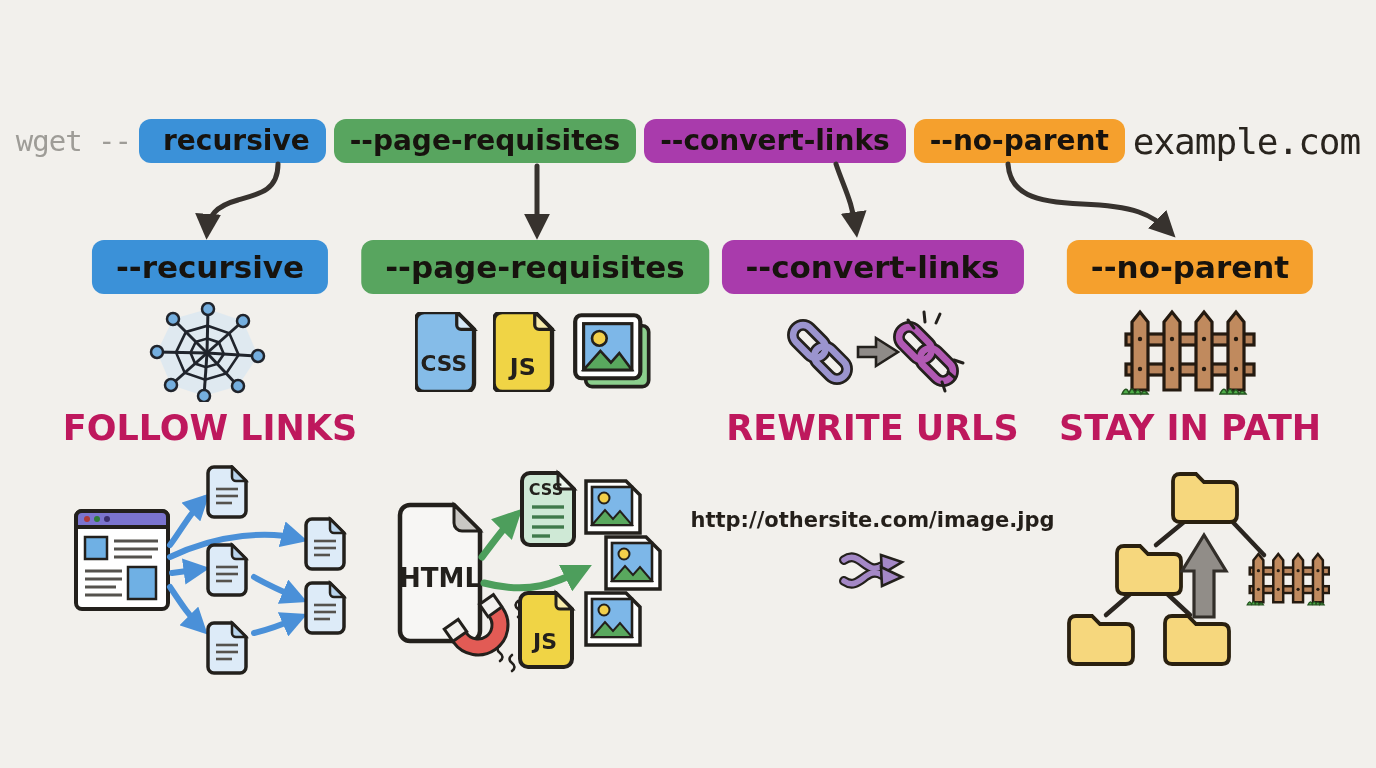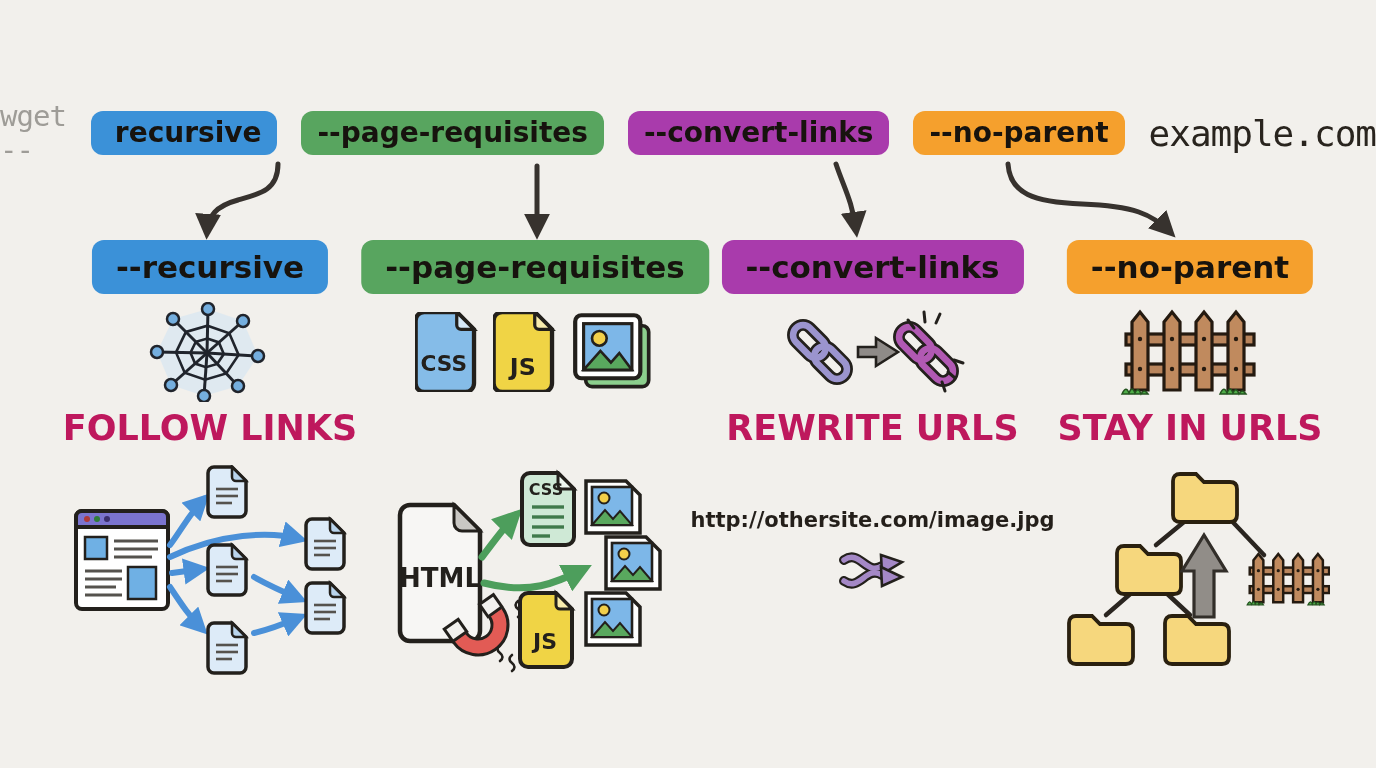--- a/index.html
+++ b/index.html
@@ -1,22 +1,22 @@
 <!DOCTYPE html>
 <html style="--c-bg: #f2f0ec; --c-ink: #29241e; --c-muted: #9e9c97; --c-blue: #3b91d8; --c-green: #58a55f; --c-purple: #a93bac; --c-orange: #f5a02d; --c-arrow: #37322e; --c-linkblue: #4a90d8; --c-linkgreen: #4d9e5c;"><head>
 <meta charset="utf-8">
 <style>
   html,body{margin:0;padding:0;}
   body{background:#d9d7d2;font-family:"DejaVu Sans", sans-serif;}
   #canvas{position:relative;width:1376px;height:768px;overflow:hidden;
           background:var(--c-bg,#f2f0ec);}
 
   
-  .cmdrow{position:absolute;top:104px;left:0;width:100%;height:58px;
-          display:flex;justify-content:center;align-items:center;gap:24px;}
+  .cmdrow{position:absolute;top:112px;left:0;width:100%;height:58px;
+          display:flex;justify-content:center;align-items:center;gap:8px;}
   .cmd-plain{font-family:"DejaVu Sans Mono", monospace;font-size:36px;
              color:var(--c-ink,#262019);letter-spacing:-1px;}
   .cmd-muted{font-family:"DejaVu Sans Mono", monospace;font-size:29px;
              color:var(--c-muted,#9e9c97);letter-spacing:-1px;}
   .chip{font-size:28px;font-weight:bold;color:#17130e;padding:7px 16px;
         border-radius:12px;line-height:1.1;white-space:nowrap;}
   .chip-blue{background:var(--c-blue,#3b91d8);padding-left:24px;}
   .chip-green{background:var(--c-green,#58a55f);}
   .chip-purple{background:var(--c-purple,#a93bac);}
   .chip-orange{background:var(--c-orange,#f5a02d);}
@@ -377,21 +377,21 @@
             <circle cx="84" cy="65" r="2.2"></circle>
             <circle cx="116" cy="65" r="2.2"></circle>
         </g>
         <g fill="#4fae49" stroke="#24531f" stroke-width="1.5">
           <path d="M2,90 q4,-9 7,-1 q3,-8 6,0 q3,-7 6,1 q3,-6 7,0 z"></path>
           <path d="M100,90 q4,-9 7,-1 q3,-8 6,0 q3,-7 6,1 q3,-6 7,0 z"></path>
         </g>
       </svg>
     </div>
 
-    <div class="caption">STAY IN URLS</div>
+    <div class="caption">STAY IN PATH</div>
 
     <div class="diagram">
       <svg width="280" height="210" viewBox="0 0 280 210">
 
         <g stroke="#2a2520" stroke-width="4.5" stroke-linecap="round">
           <line x1="140" y1="52" x2="106" y2="80"></line>
           <line x1="86" y1="124" x2="56" y2="150"></line>
           <line x1="112" y1="124" x2="140" y2="150"></line>
           <line x1="178" y1="52" x2="214" y2="90"></line>
         </g>

